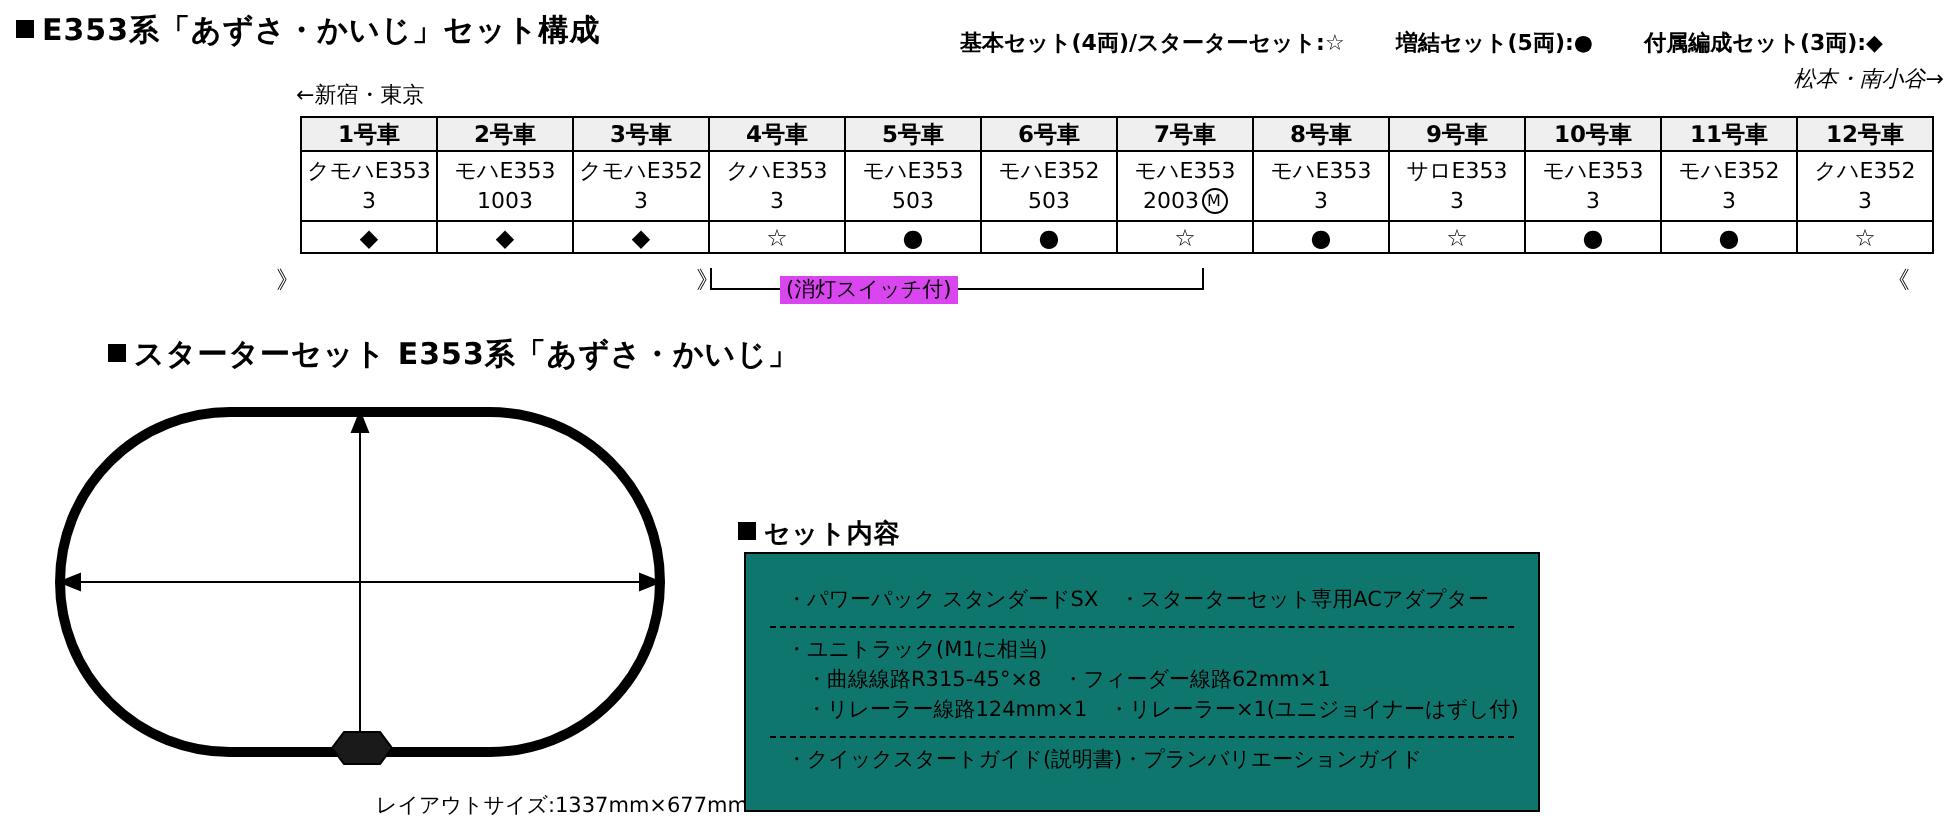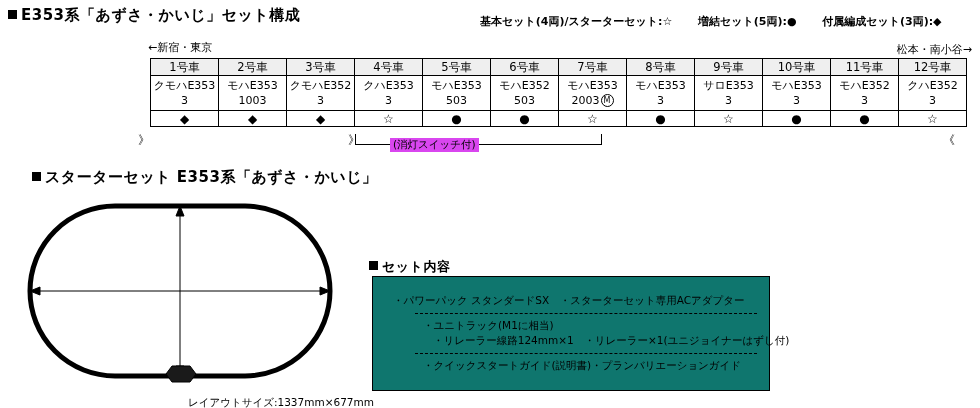--- a/index.html
+++ b/index.html
@@ -31,62 +31,62 @@
   }
   .heading .sq {
     display: inline-block;
     width: 9px;
     height: 9px;
     background: #000;
     margin-right: 4px;
     vertical-align: 1px;
   }
   #h-formation { left: 8px; top: 6px; }
-  #h-starter { left: 0; top: 168px; padding-left: 32px; }
+  #h-starter { left: 22px; top: 168px; padding-left: 32px; }
   #h-contents { left: 369px; top: 258px; font-size: 13px; }
 
   
   .legend {
     position: absolute;
     top: 14px;
     left: 480px;
     font-size: 11px;
     white-space: nowrap;
     font-weight: bold;
   }
   .legend span { margin-right: 2px; }
 
   
   .dir {
     position: absolute;
     font-size: 11px;
     white-space: nowrap;
   }
   #dir-left { left: 148px; top: 40px; }
-  #dir-right { right: 8px; top: 42px; }
+  #dir-right { right: 8px; top: 32px; font-style: italic; }
 
   
   #consist {
     position: absolute;
     left: 150px;
     top: 58px;
     border-collapse: collapse;
     table-layout: fixed;
   }
   #consist td {
     border: 1px solid #000;
     width: 67px;
     text-align: center;
     font-size: 11px;
     padding: 0;
     background: #fff;
   }
   #consist tr.carno td {
     height: 16px;
-    font-weight: normal;
+    font-weight: bold;
     font-size: 11.5px;
     background: #efefef;
     margin-top: 32px;
   }
   #consist tr.name td {
     height: 34px;
     line-height: 15px;
     font-size: 11px;
   }
   #consist tr.mark td {
@@ -166,21 +166,20 @@
     padding: 12px;
     background: #0f766e;
   }
   .cblock {
     padding: 4px 8px 5px 8px;
     font-size: 10.5px;
     line-height: 15px;
   }
   .cblock + .cblock {
     border-top: 1px dashed #000;
-    margin-left: 30px;
   }
   .cline { white-space: nowrap; }
   .indent { padding-left: 10px; }
 </style>
 </head>
 <body>
 
 <div class="page">
 
   <div class="heading" id="h-formation"><span class="sq"></span><span>E353系「あずさ・かいじ」セット構成</span></div>
@@ -315,20 +314,21 @@
   <div id="layout-size">レイアウトサイズ:1337mm×677mm</div>
 
   <div class="heading" id="h-contents"><span class="sq"></span><span>セット内容</span></div>
 
   <div id="contents-box">
     <div class="cblock">
       <div class="cline">・パワーパック スタンダードSX　・スターターセット専用ACアダプター</div>
     </div>
     <div class="cblock">
       <div class="cline">・ユニトラック(M1に相当)</div>
+      <div class="cline indent">・曲線線路R315-45°×8　・フィーダー線路62mm×1</div>
       <div class="cline indent">・リレーラー線路124mm×1　・リレーラー×1(ユニジョイナーはずし付)</div>
     </div>
     <div class="cblock">
       <div class="cline">・クイックスタートガイド(説明書)・プランバリエーションガイド</div>
     </div>
   </div>
 
 </div>
 
 </body></html>

